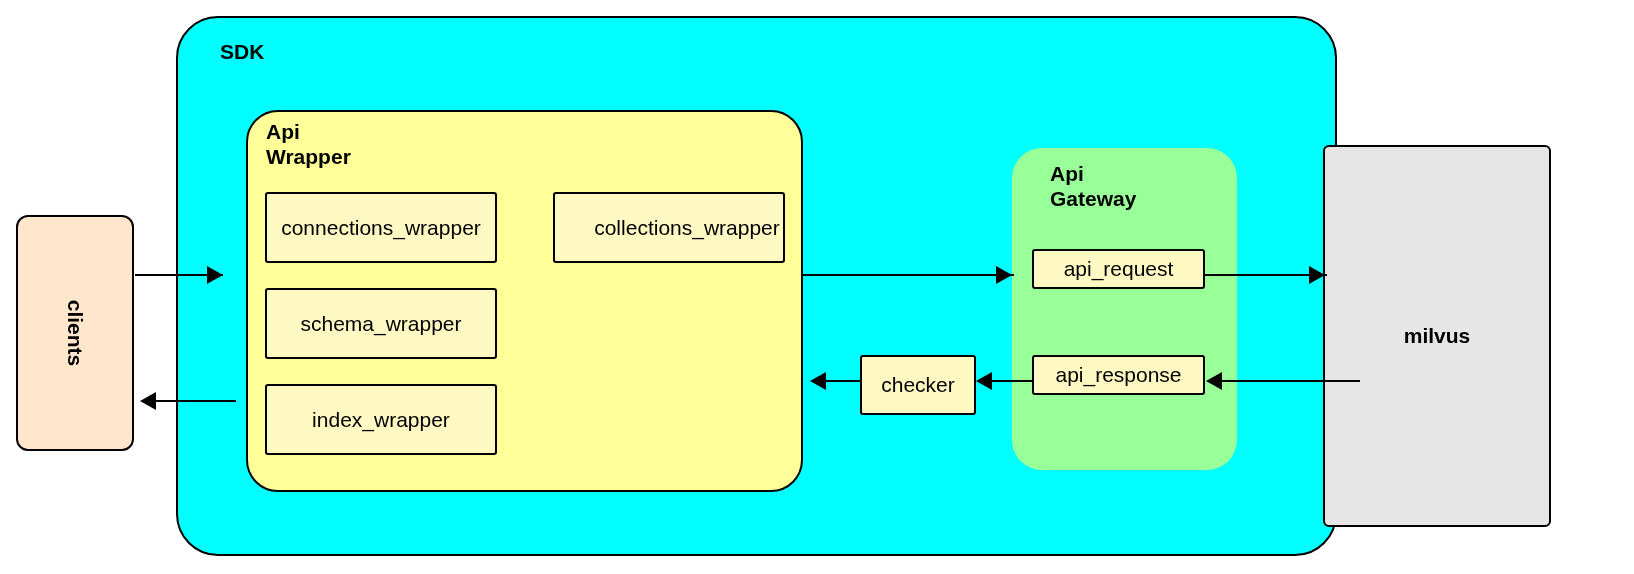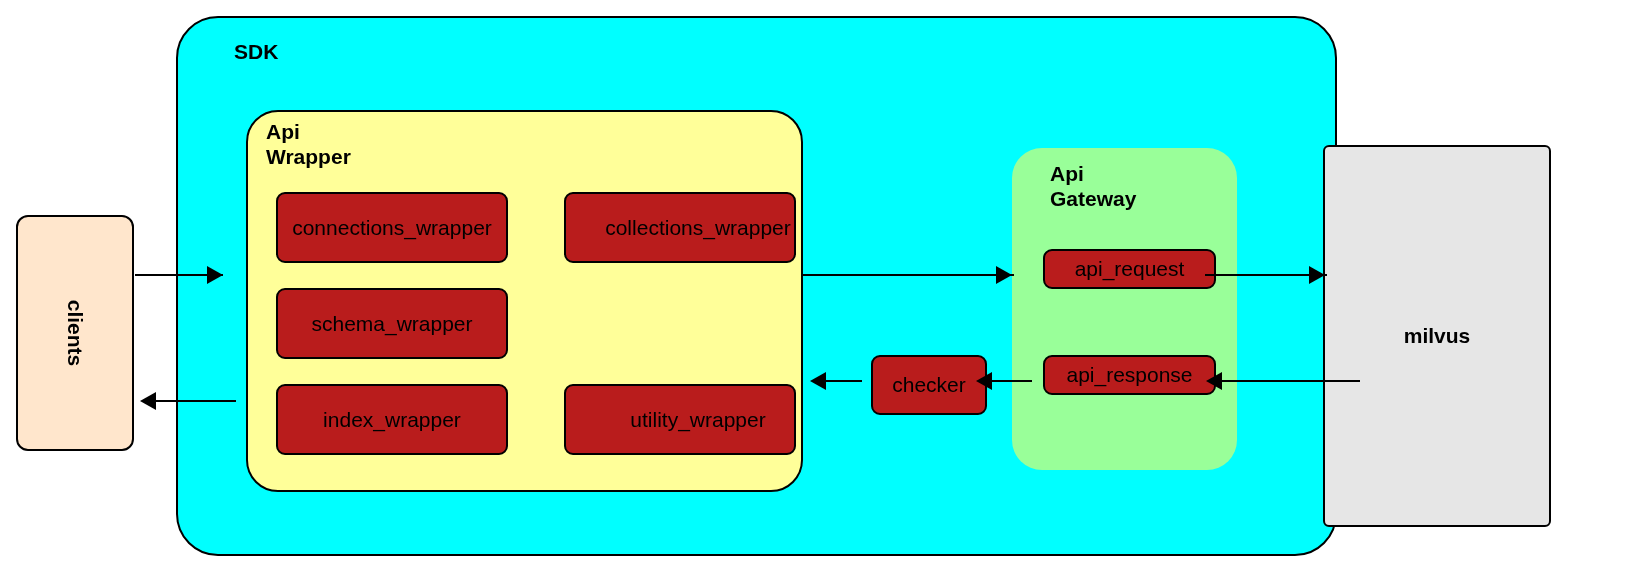--- a/index.html
+++ b/index.html
@@ -36,21 +36,21 @@
     left: 176px;
     top: 16px;
     width: 1161px;
     height: 540px;
     background: #00ffff;
     border-radius: 42px;
     align-items: flex-start;
     justify-content: flex-start;
   }
   .container-sdk > .container-label {
-    margin: 22px 0 0 56px;
+    margin: 22px 0 0 42px;
   }
 
   .container-apiwrapper {
     left: 246px;
     top: 110px;
     width: 557px;
     height: 382px;
     background: #ffff99;
     border-radius: 32px;
     align-items: flex-start;
@@ -80,25 +80,24 @@
   .container-label {
     font-size: 21px;
     font-weight: bold;
     text-align: left;
     white-space: pre-line;
     pointer-events: none;
   }
 
   
   .leaf {
-    background: #b91c1c;
-    border-radius: 9px;
+    background: #fef9c3;
+    border-radius: 3px;
     font-size: 21px;
     font-weight: normal;
-    margin-left: 11px;
   }
 
   
   .wrap-c1 { left: 265px; width: 232px; }
   .wrap-c2 { left: 553px; width: 232px; padding-left: 36px; }
   .wrap-r1 { top: 192px; height: 71px; }
   .wrap-r2 { top: 288px; height: 71px; justify-content: center; }
   .wrap-r3 { top: 384px; height: 71px; }
 
   
@@ -208,23 +207,20 @@
   </div>
   <div class="node leaf wrap-c2 wrap-r1">
     <span>collections_wrapper</span>
   </div>
   <div class="node leaf wrap-c1 wrap-r2">
     <span>schema_wrapper</span>
   </div>
   <div class="node leaf wrap-c1 wrap-r3">
     <span>index_wrapper</span>
   </div>
-  <div class="node leaf wrap-c2 wrap-r3">
-    <span>utility_wrapper</span>
-  </div>
 
   <div class="node leaf node-checker">
     <span>checker</span>
   </div>
 
   <div class="node container-apigateway">
     <span class="container-label">Api
 Gateway</span>
   </div>
   <div class="node leaf gw-leaf gw-r1">

